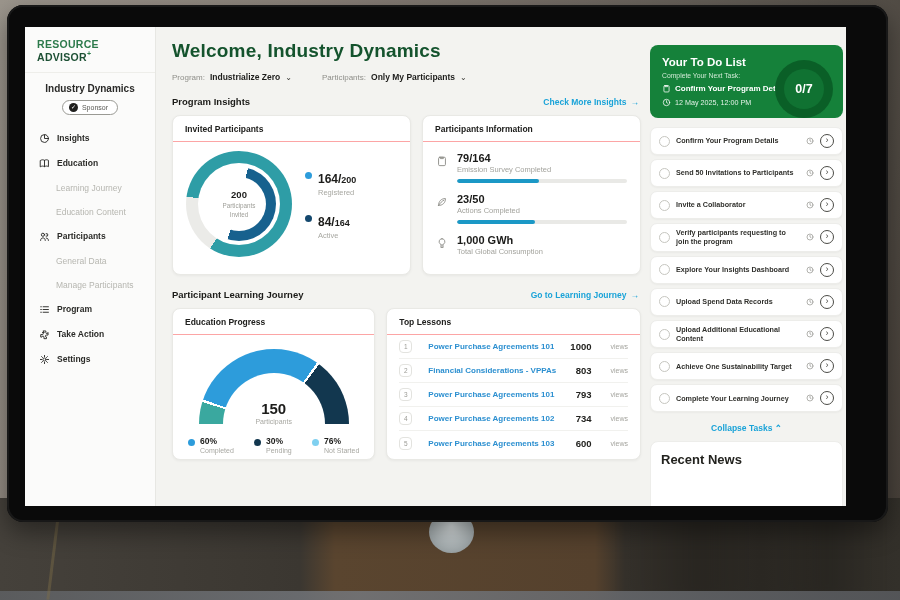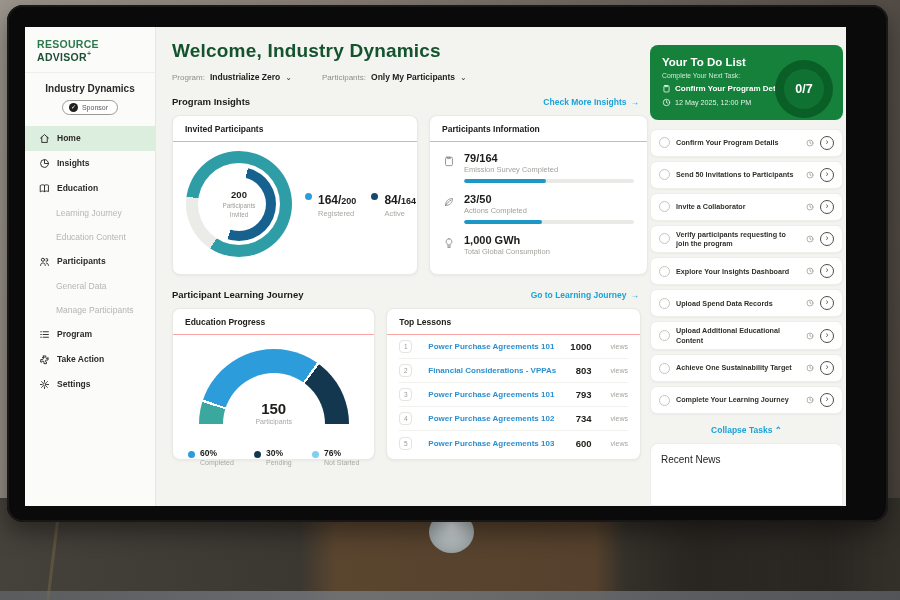--- a/index.html
+++ b/index.html
@@ -54,42 +54,42 @@
   
   .card-invited { width:246px; height:160px; }
   .inv-body { display:flex; align-items:center; gap:13px; padding:9px 6px 9px 13px; }
   .donut { position:relative; width:106px; height:106px; flex-shrink:0; }
   .d-outer { position:absolute; inset:0; border-radius:50%; background:conic-gradient(from 278deg,#2e9da6 0 295deg,#ebebe8 295deg 360deg); }
   .d-w1 { position:absolute; inset:12px; border-radius:50%; background:#fff; }
   .d-inner { position:absolute; inset:16px; border-radius:50%; background:conic-gradient(from 14deg,#17618e 0 184deg,#fff 184deg 360deg); }
   .d-w2 { position:absolute; inset:26px; border-radius:50%; background:#fff; display:flex; flex-direction:column; align-items:center; justify-content:center; text-align:center; }
   .d-val { font-size:9.5px; font-weight:bold; color:#1c1c1a; }
   .d-lab { font-size:6.3px; color:#a0a09a; margin-top:2px; width:46px; line-height:1.3; }
-  .legend-col { display:flex; gap:15px; }
+  .legend-col { display:flex; flex-direction:column; gap:15px; }
   .leg-item { display:flex; gap:6px; }
   .dot { width:7px; height:7px; border-radius:50%; margin-top:3px; flex-shrink:0; }
   .dot-blue { background:#2d9cdb; } .dot-navy { background:#14486e; }
   .dot-gblue { background:#2d9cdb; } .dot-gnavy { background:#12374f; } .dot-glight { background:#7fd0f0; }
   .leg-big { font-size:12px; font-weight:bold; color:#1c1c1a; }
   .leg-small { font-size:9px; font-weight:bold; color:#1c1c1a; }
   .leg-lab { font-size:7.5px; color:#a8a8a2; margin-top:1px; }
 
   
   .card-info { flex:1; height:160px; }
   .info-body { padding:10px 13px 0; }
   .info-row { display:flex; gap:9px; margin-bottom:10px; }
   .info-row svg { width:12px; height:12px; stroke:#8f8f8a; fill:none; stroke-width:1.1; stroke-linecap:round; stroke-linejoin:round; margin-top:3px; flex-shrink:0; }
   .info-val { font-size:11px; font-weight:bold; color:#1b1b19; }
   .info-lab { font-size:7.5px; color:#a3a39d; margin-top:1px; }
   .bar { margin-top:5px; width:170px; height:4px; border-radius:2px; background:#e9e9e6; overflow:hidden; }
   .bar-fill { height:100%; border-radius:2px; background:#1b98c6; }
 
   
   .card-edu { width:218px; height:152px; }
-  .gauge { position:relative; width:150px; height:76px; margin:14px auto 12px; overflow:hidden; }
+  .gauge { position:relative; width:150px; height:76px; margin:14px auto 0; overflow:hidden; }
   .g-arc { width:150px; height:150px; border-radius:50%;
     background:conic-gradient(from 270deg,#3aa89f 0 17deg,#fff 17deg 19deg,#2d9cdb 19deg 125deg,#fff 125deg 127deg,#12374f 127deg 180deg,#fff 180deg 360deg); }
   .g-hole { position:absolute; left:24px; top:24px; width:102px; height:102px; border-radius:50%; background:#fff; }
   .g-center { position:absolute; left:0; bottom:0; width:100%; text-align:center; }
   .g-val { font-size:15px; font-weight:bold; color:#1c1c1a; }
   .g-lab { font-size:7px; color:#a8a8a2; margin-top:1px; }
   .g-legend { display:flex; justify-content:space-between; padding:11px 15px 0; }
   .g-leg-item { display:flex; gap:5px; }
   .g-leg-val { font-size:8.5px; font-weight:bold; color:#1c1c1a; }
   .g-leg-lab { font-size:7px; color:#a8a8a2; margin-top:1px; }
@@ -120,21 +120,21 @@
   .tasks { margin-top:9px; }
   .task-row { background:#fff; border:1px solid #ededea; border-radius:7px; min-height:28px; padding:4px 8px;
     display:flex; align-items:center; gap:6px; margin-bottom:4px; box-shadow:0 1px 2px rgba(20,20,20,.04); cursor:pointer; }
   .task-check { width:11px; height:11px; border:1.2px solid #c6c6c0; border-radius:50%; flex-shrink:0; cursor:pointer; }
   .task-label { flex:1; font-size:7.2px; font-weight:bold; color:#30302c; line-height:1.3; }
   .task-row svg.clock { width:8px; height:8px; stroke:#a0a09a; fill:none; stroke-width:1.2; stroke-linecap:round; flex-shrink:0; }
   .task-chev { width:14px; height:14px; border:1.3px solid #4c4c47; border-radius:50%; flex-shrink:0;
     display:flex; align-items:center; justify-content:center; font-size:9px; color:#4c4c47; line-height:1; padding-bottom:1px; cursor:pointer; }
   .collapse { margin:7px 0 8px; text-align:center; font-size:8.5px; font-weight:bold; color:#1aa3d8; cursor:pointer; }
   .news-card { background:#fff; border:1px solid #ededea; border-radius:8px 8px 0 0; padding:10px 10px 40px; }
-  .news-title { font-size:10px; font-weight:normal; color:#23231f; }
+  .news-title { font-size:13px; font-weight:bold; color:#23231f; }
 </style>
 </head>
 <body>
 
 <div class="wall-top"></div>
 <div class="wall-bottom"></div>
 <div class="wall-streaks"></div>
 <div class="wall-strip"></div>
 <div class="cable"></div>
 <div class="stand"></div>
@@ -146,26 +146,20 @@
     <div class="logo">
       <span>RESOURCE</span>
       <span class="b2">ADVISOR</span><sup>+</sup>
     </div>
     <div class="org">Industry Dynamics</div>
     <div class="badge">
       <span class="bdot">✓</span>
       <span>Sponsor</span>
     </div>
     <div class="nav">
-      <div class="nav-item active">
-        <svg viewBox="0 0 14 14">
-              <path d="M2 6.5L7 2l5 4.5M3.5 5.3V12h7V5.3"></path>
-            </svg>
-        <span>Home</span>
-      </div>
       <div class="nav-item">
         <svg viewBox="0 0 14 14">
               <circle cx="7" cy="7" r="5"></circle>
               <path d="M7 2.5V7h4.5"></path>
             </svg>
         <span>Insights</span>
       </div>
       <div class="nav-item">
         <svg viewBox="0 0 14 14">
               <path d="M2 3c2-1 3-1 5 0c2-1 3-1 5 0v8c-2-1-3-1-5 0c-2-1-3-1-5 0zM7 3v8"></path>

